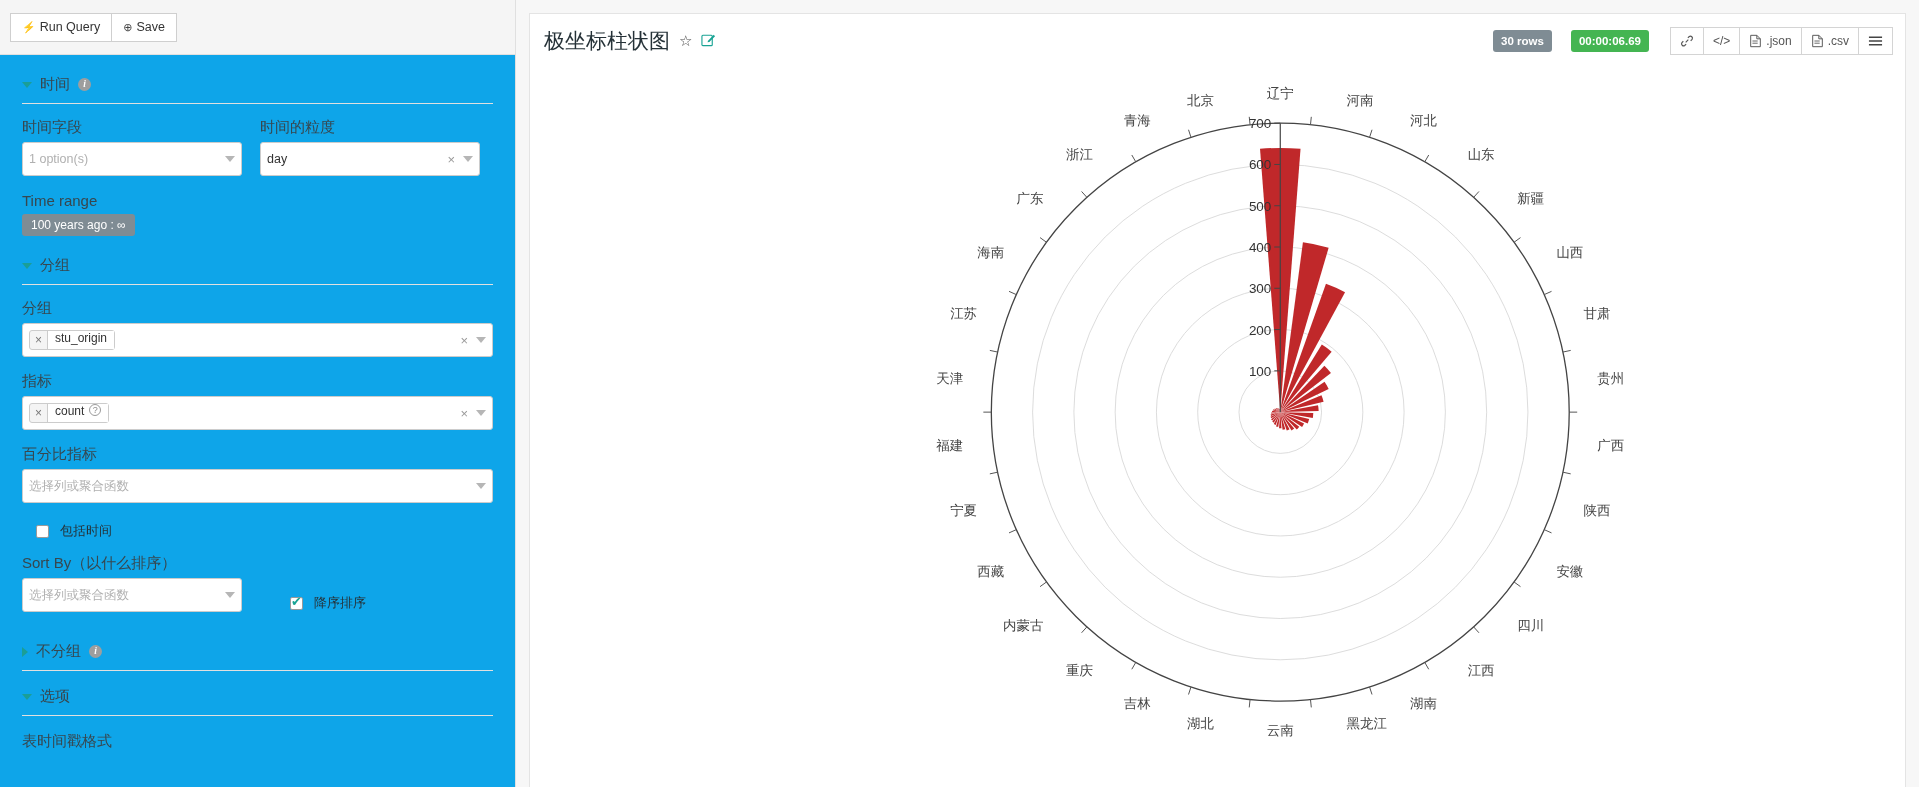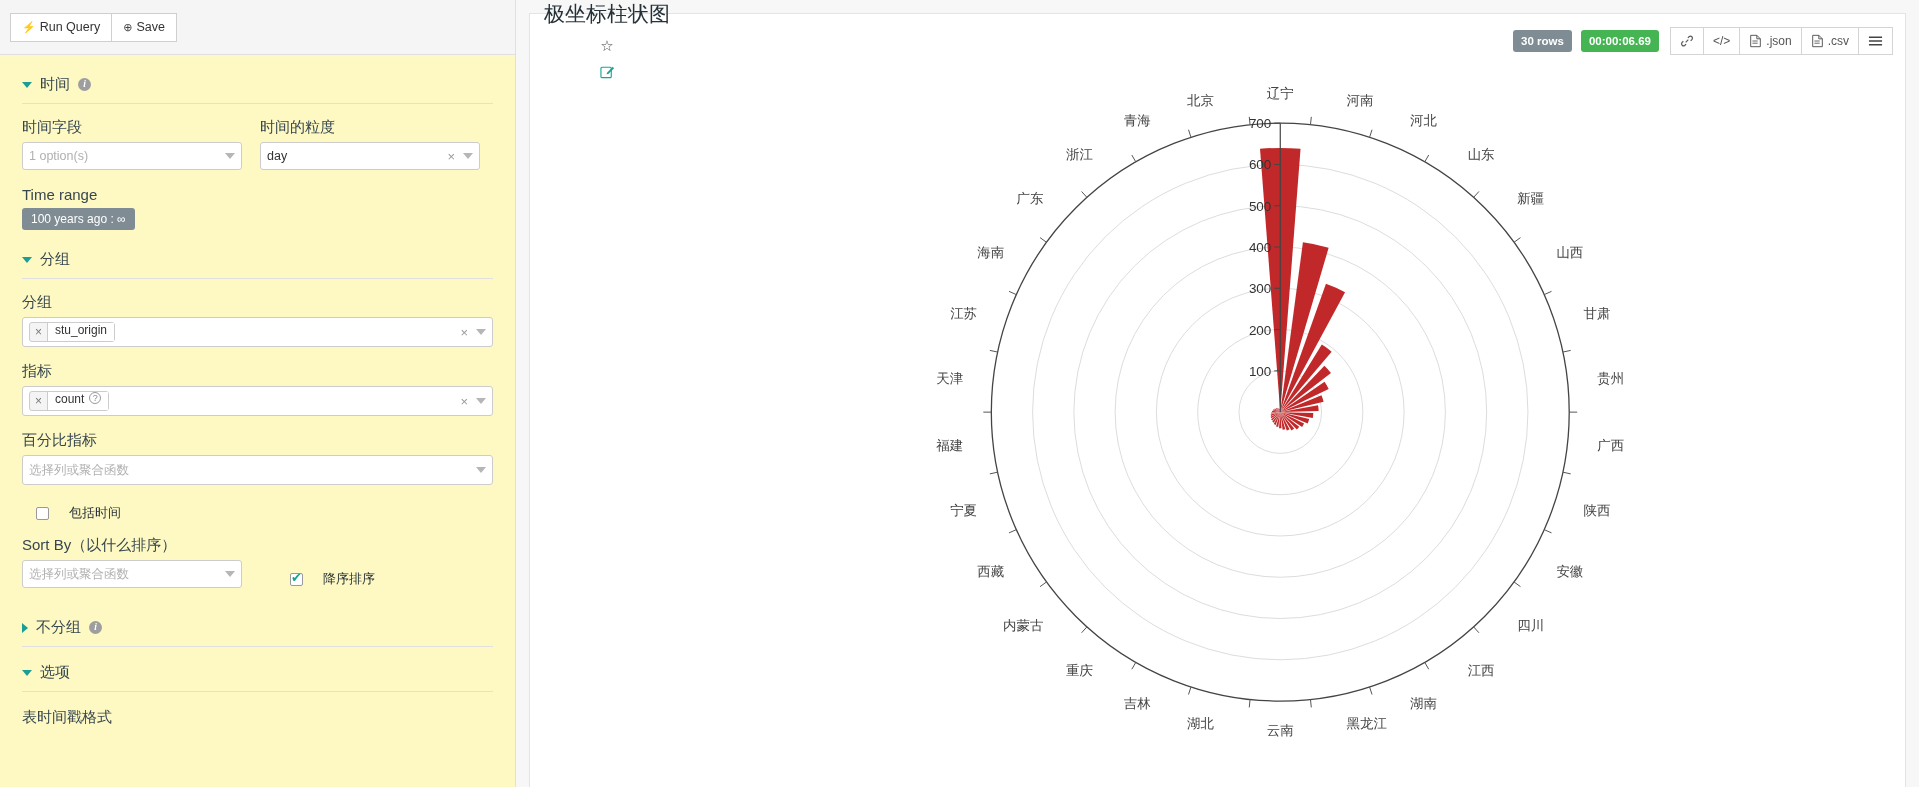--- a/index.html
+++ b/index.html
@@ -42,21 +42,21 @@
     line-height: 1;
   }
   .tb-btn + .tb-btn { border-left: none; }
   .tb-ico { font-size: 11px; color: #444; display:inline-block; }
 
   #left-scroll {
     position: absolute;
     top: 55px; left: 0; right: 0; bottom: 0;
     overflow: hidden;
     padding: 0 22px 0 22px;
-    background: #fef9c3;
+    background: #0ea5e9;
   }
   
   #left-scrollbar {
     position: absolute; top: 55px; right: 3px;
     width: 8px; height: 732px;
   }
   #left-scrollbar .thumb {
     position: absolute; top: 65px; left: 0;
     width: 8px; height: 315px;
     background: #cfcfcf; border-radius: 4px;
@@ -86,21 +86,21 @@
     width:12px;height:12px;border-radius:50%;
     border:1px solid #9a9a9a;color:#8a8a8a;font-size:9px;line-height:1;
   }
 
   .field-row { display: flex; gap: 18px; padding-top: 14px; }
   .field { }
   .f-label { font-size: 15px; color: #37474f; margin-bottom: 5px; }
   .sel {
     height: 28px; border: 1px solid #ccc; border-radius: 3px;
     background: #fff; display: flex; align-items: center;
-    padding: 0 6px; font-size: 12.5px; color: #333;
+    padding: 16px 6px; font-size: 12.5px; color: #333;
     position: relative;
   }
   .sel.ph { color: #b0b0b0; }
   .sel .caret {
     width:0;height:0;border-left:5px solid transparent;border-right:5px solid transparent;
     border-top:6px solid #b6b6b6; margin-left:auto;
   }
   .sel .xmark { color:#999; font-size:13px; margin-left:auto; padding-right:8px; }
   .sel .xmark + .caret { margin-left: 0; }
 
@@ -111,21 +111,21 @@
   }
   .pill .px { padding:0 5px; color:#777; border-right:1px solid #ccc; height:100%; display:flex;align-items:center; }
   .pill .pl { padding:0 7px; display:flex; gap:5px; background:#fff; height:100%; }
 
   .timerange-label { font-size:15px; color:#37474f; margin: 16px 0 5px 0; }
   .timerange-badge {
     display:inline-block; background:#7f8c94; color:#fff;
     font-size:12px; padding:4px 9px; border-radius:3px;
   }
 
-  .cb-row { display:flex; align-items:center; gap:20px; }
+  .cb-row { display:flex; align-items:center; gap:11px; }
   .cb {
     width:13px;height:13px;border:1px solid #9a9a9a;background:#fff;border-radius:2px;
     display:inline-block; position:relative; flex:0 0 13px;
   }
   .cb.checked { border-color:#9a9a9a; }
   .cb.checked::after {
     content:"✔"; position:absolute; left:0px; top:-3px;
     font-size:13px; color:#18a394; line-height:1;
   }
   .sortby-row { display:flex; align-items:flex-end; gap:0; margin-top:14px; }
@@ -138,26 +138,26 @@
   #chart-card {
     position: absolute; left: 13px; top: 13px; right: 13px; bottom: -40px;
     background: #fff; border: 1px solid #e4e4e4;
   }
   #chart-header {
     height: 54px; display: flex; align-items: center;
     padding: 0 12px 0 14px;
   }
   #chart-title {
     font-size: 21px; color: #263238; font-weight: normal;
-    display:flex; align-items:center; gap:9px;flex-direction:column;
+    display:flex; align-items:center; gap:9px;
   }
   .star-ico { color:#4a4a4a; font-size:15px; cursor:pointer; }
   .edit-ico { color:#18a394; font-size:15px; cursor:pointer; }
 
-  #header-right { margin-left:auto; display:flex; align-items:center; gap:9px; }
+  #header-right { margin-left:auto; display:flex; align-items:center; gap:19px; }
   .badge {
     color:#fff; font-size:11.5px; font-weight:bold;
     padding:4px 8px; border-radius:3px; line-height:1.25;
   }
   .icon-btn-group { display:flex; margin-left:2px; }
   .icon-btn {
     border:1px solid #d4d4d4; background:#fff;
     height:28px; min-width:33px; padding:0 9px;
     display:flex; align-items:center; justify-content:center; gap:4px;
     font-size:12px; color:#555; cursor:pointer;

